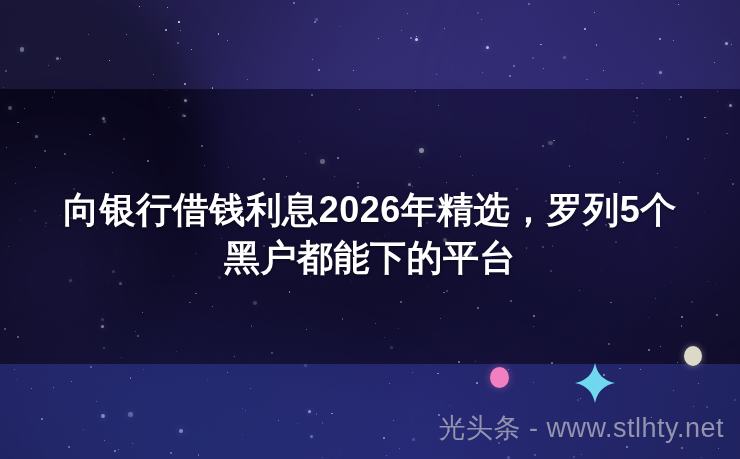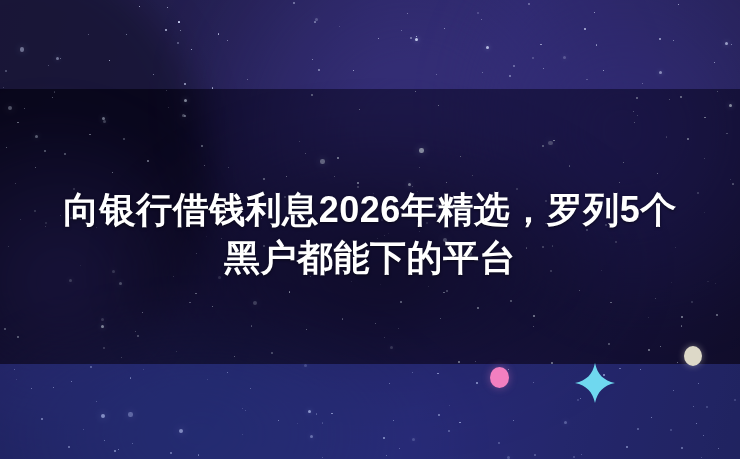--- a/index.html
+++ b/index.html
@@ -512,14 +512,15 @@
   <div id="pink-dot-shape"></div>
   <div id="sparkle-shape">
     <svg width="42" height="42" viewBox="0 0 42 42" aria-hidden="true">
       <path d="M21 1 C23.5 12.5 29.5 18.5 41 21 C29.5 23.5 23.5 29.5 21 41 C18.5 29.5 12.5 23.5 1 21 C12.5 18.5 18.5 12.5 21 1 Z" fill="#6fd8ef"></path>
     </svg>
   </div>
 
   <div id="title-block">向银行借钱利息2026年精选，罗列5个
 黑户都能下的平台</div>
 
+  <div id="watermark">光头条 - www.stlhty.net</div>
 
 </div>
 
 </body></html>

